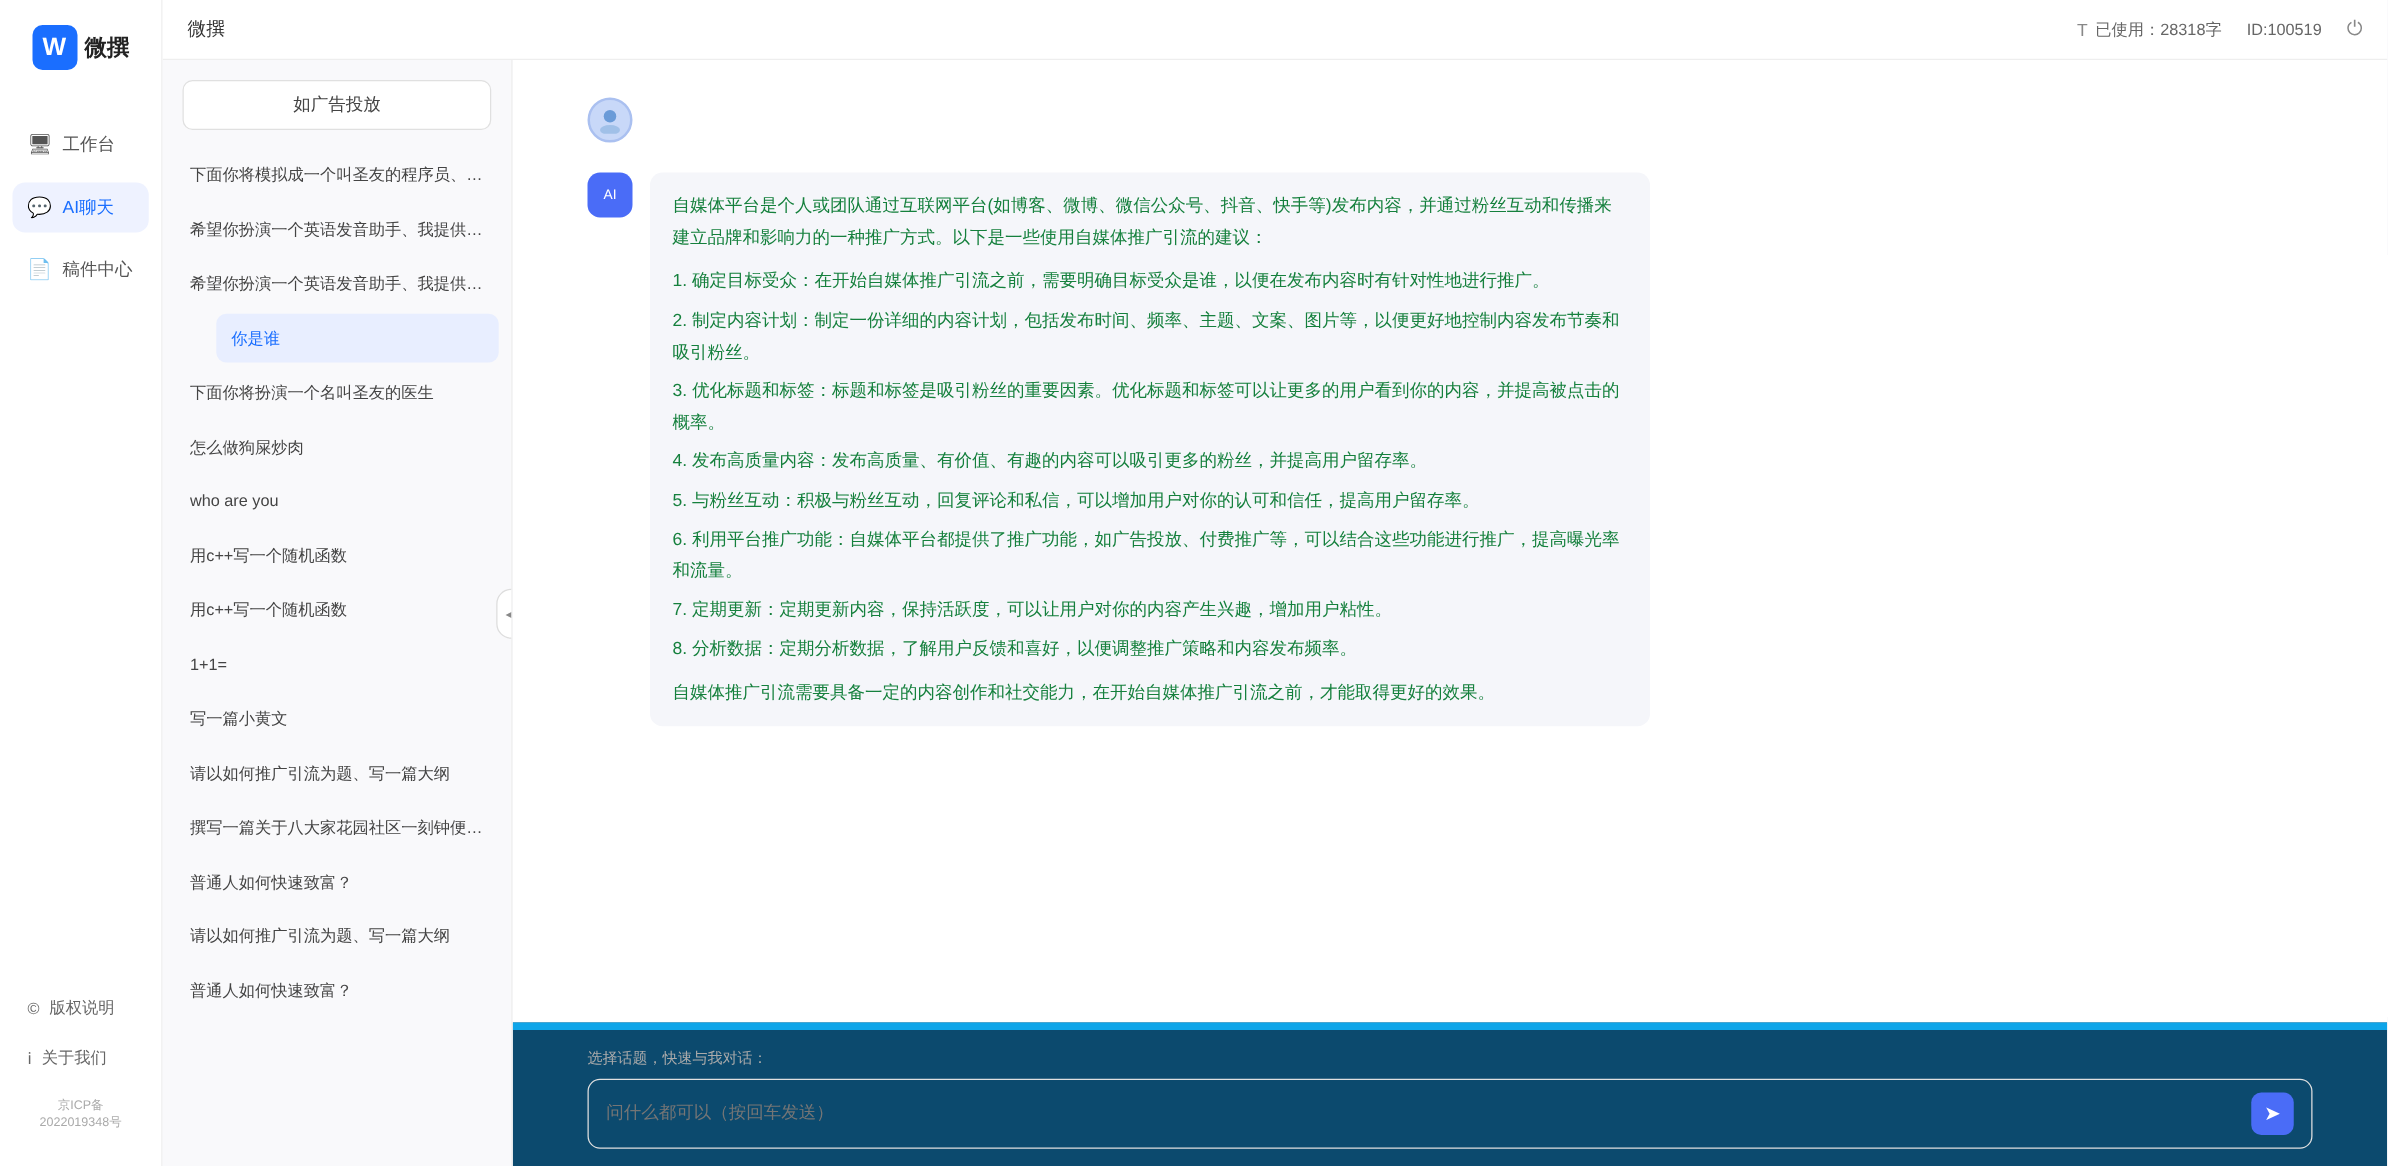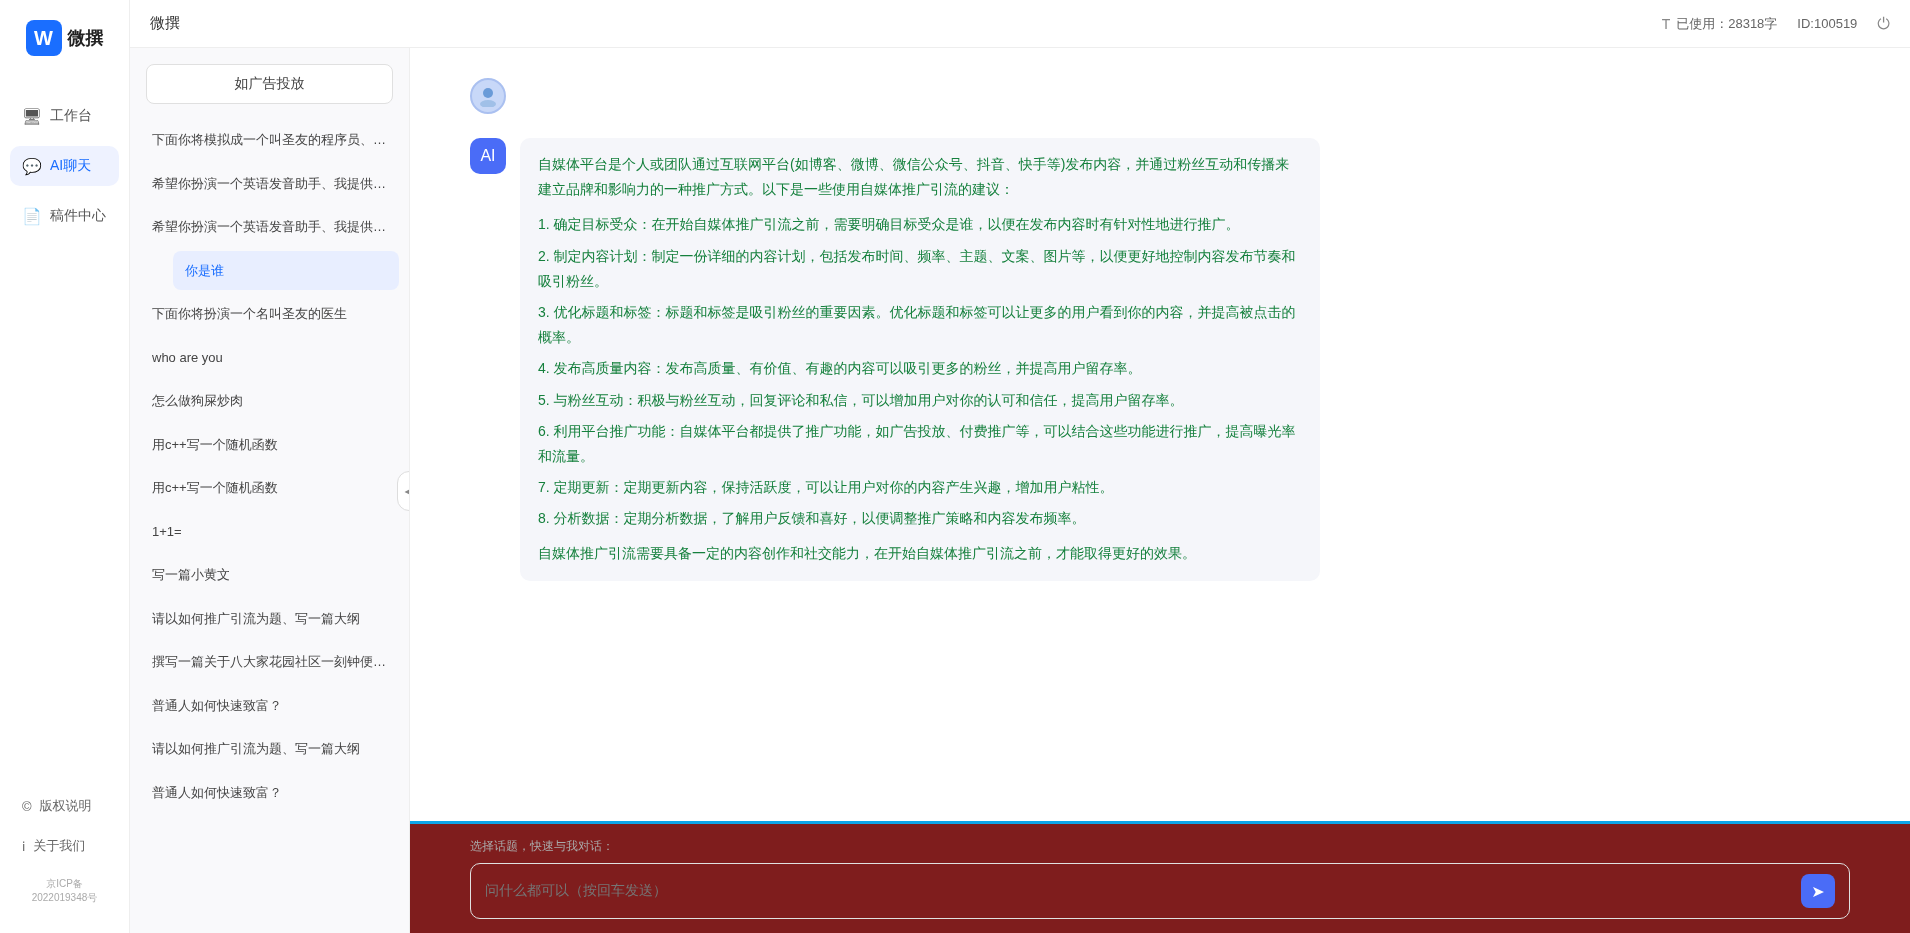--- a/index.html
+++ b/index.html
@@ -235,21 +235,21 @@
       font-size: 13px;
       font-weight: bold;
     }
     .avatar.user-avatar {
       background: #c8d8f8;
       border: 2px solid #aac0f0;
     }
     .avatar.ai-avatar {
       background: #4a6cf7;
       color: #fff;
-      font-size: 16px;
+      font-size: 11px;
       font-weight: normal;
       border-radius: 10px;
     }
     .message-content {
       background: #f5f6fa;
       border-radius: 10px;
       padding: 14px 18px;
       max-width: 800px;
       line-height: 1.8;
       color: #15803d;
@@ -262,23 +262,23 @@
       color: #333;
     }
     .user-question {
       font-size: 16px;
       color: #333;
       padding: 6px 0;
     }
 
     
     .chat-input-area {
-      border-top: 3px solid #0ea5e9;
+      border-top: 6px solid #0ea5e9;
       padding: 14px 60px;
-      background: #7f1d1d;
+      background: #0c4a6e;
     }
     .quick-topics {
       font-size: 12px;
       color: #aaa;
       margin-bottom: 8px;
     }
     .input-box {
       display: flex;
       align-items: center;
       border: 1px solid #e0e0e0;
@@ -361,22 +361,22 @@
   <div class="content-area">
 
     <div class="chat-sidebar">
       <button class="new-chat-btn">如广告投放</button>
       <div class="chat-list">
         <div class="chat-item">下面你将模拟成一个叫圣友的程序员、我说...</div>
         <div class="chat-item">希望你扮演一个英语发音助手、我提供给你...</div>
         <div class="chat-item">希望你扮演一个英语发音助手、我提供给你...</div>
         <div class="chat-item active">你是谁</div>
         <div class="chat-item">下面你将扮演一个名叫圣友的医生</div>
+        <div class="chat-item">怎么做狗屎炒肉</div>
         <div class="chat-item">who are you</div>
-        <div class="chat-item">怎么做狗屎炒肉</div>
         <div class="chat-item">用c++写一个随机函数</div>
         <div class="chat-item">用c++写一个随机函数</div>
         <div class="chat-item">1+1=</div>
         <div class="chat-item">写一篇小黄文</div>
         <div class="chat-item">请以如何推广引流为题、写一篇大纲</div>
         <div class="chat-item">撰写一篇关于八大家花园社区一刻钟便民生...</div>
         <div class="chat-item">普通人如何快速致富？</div>
         <div class="chat-item">请以如何推广引流为题、写一篇大纲</div>
         <div class="chat-item">普通人如何快速致富？</div>
       </div>

